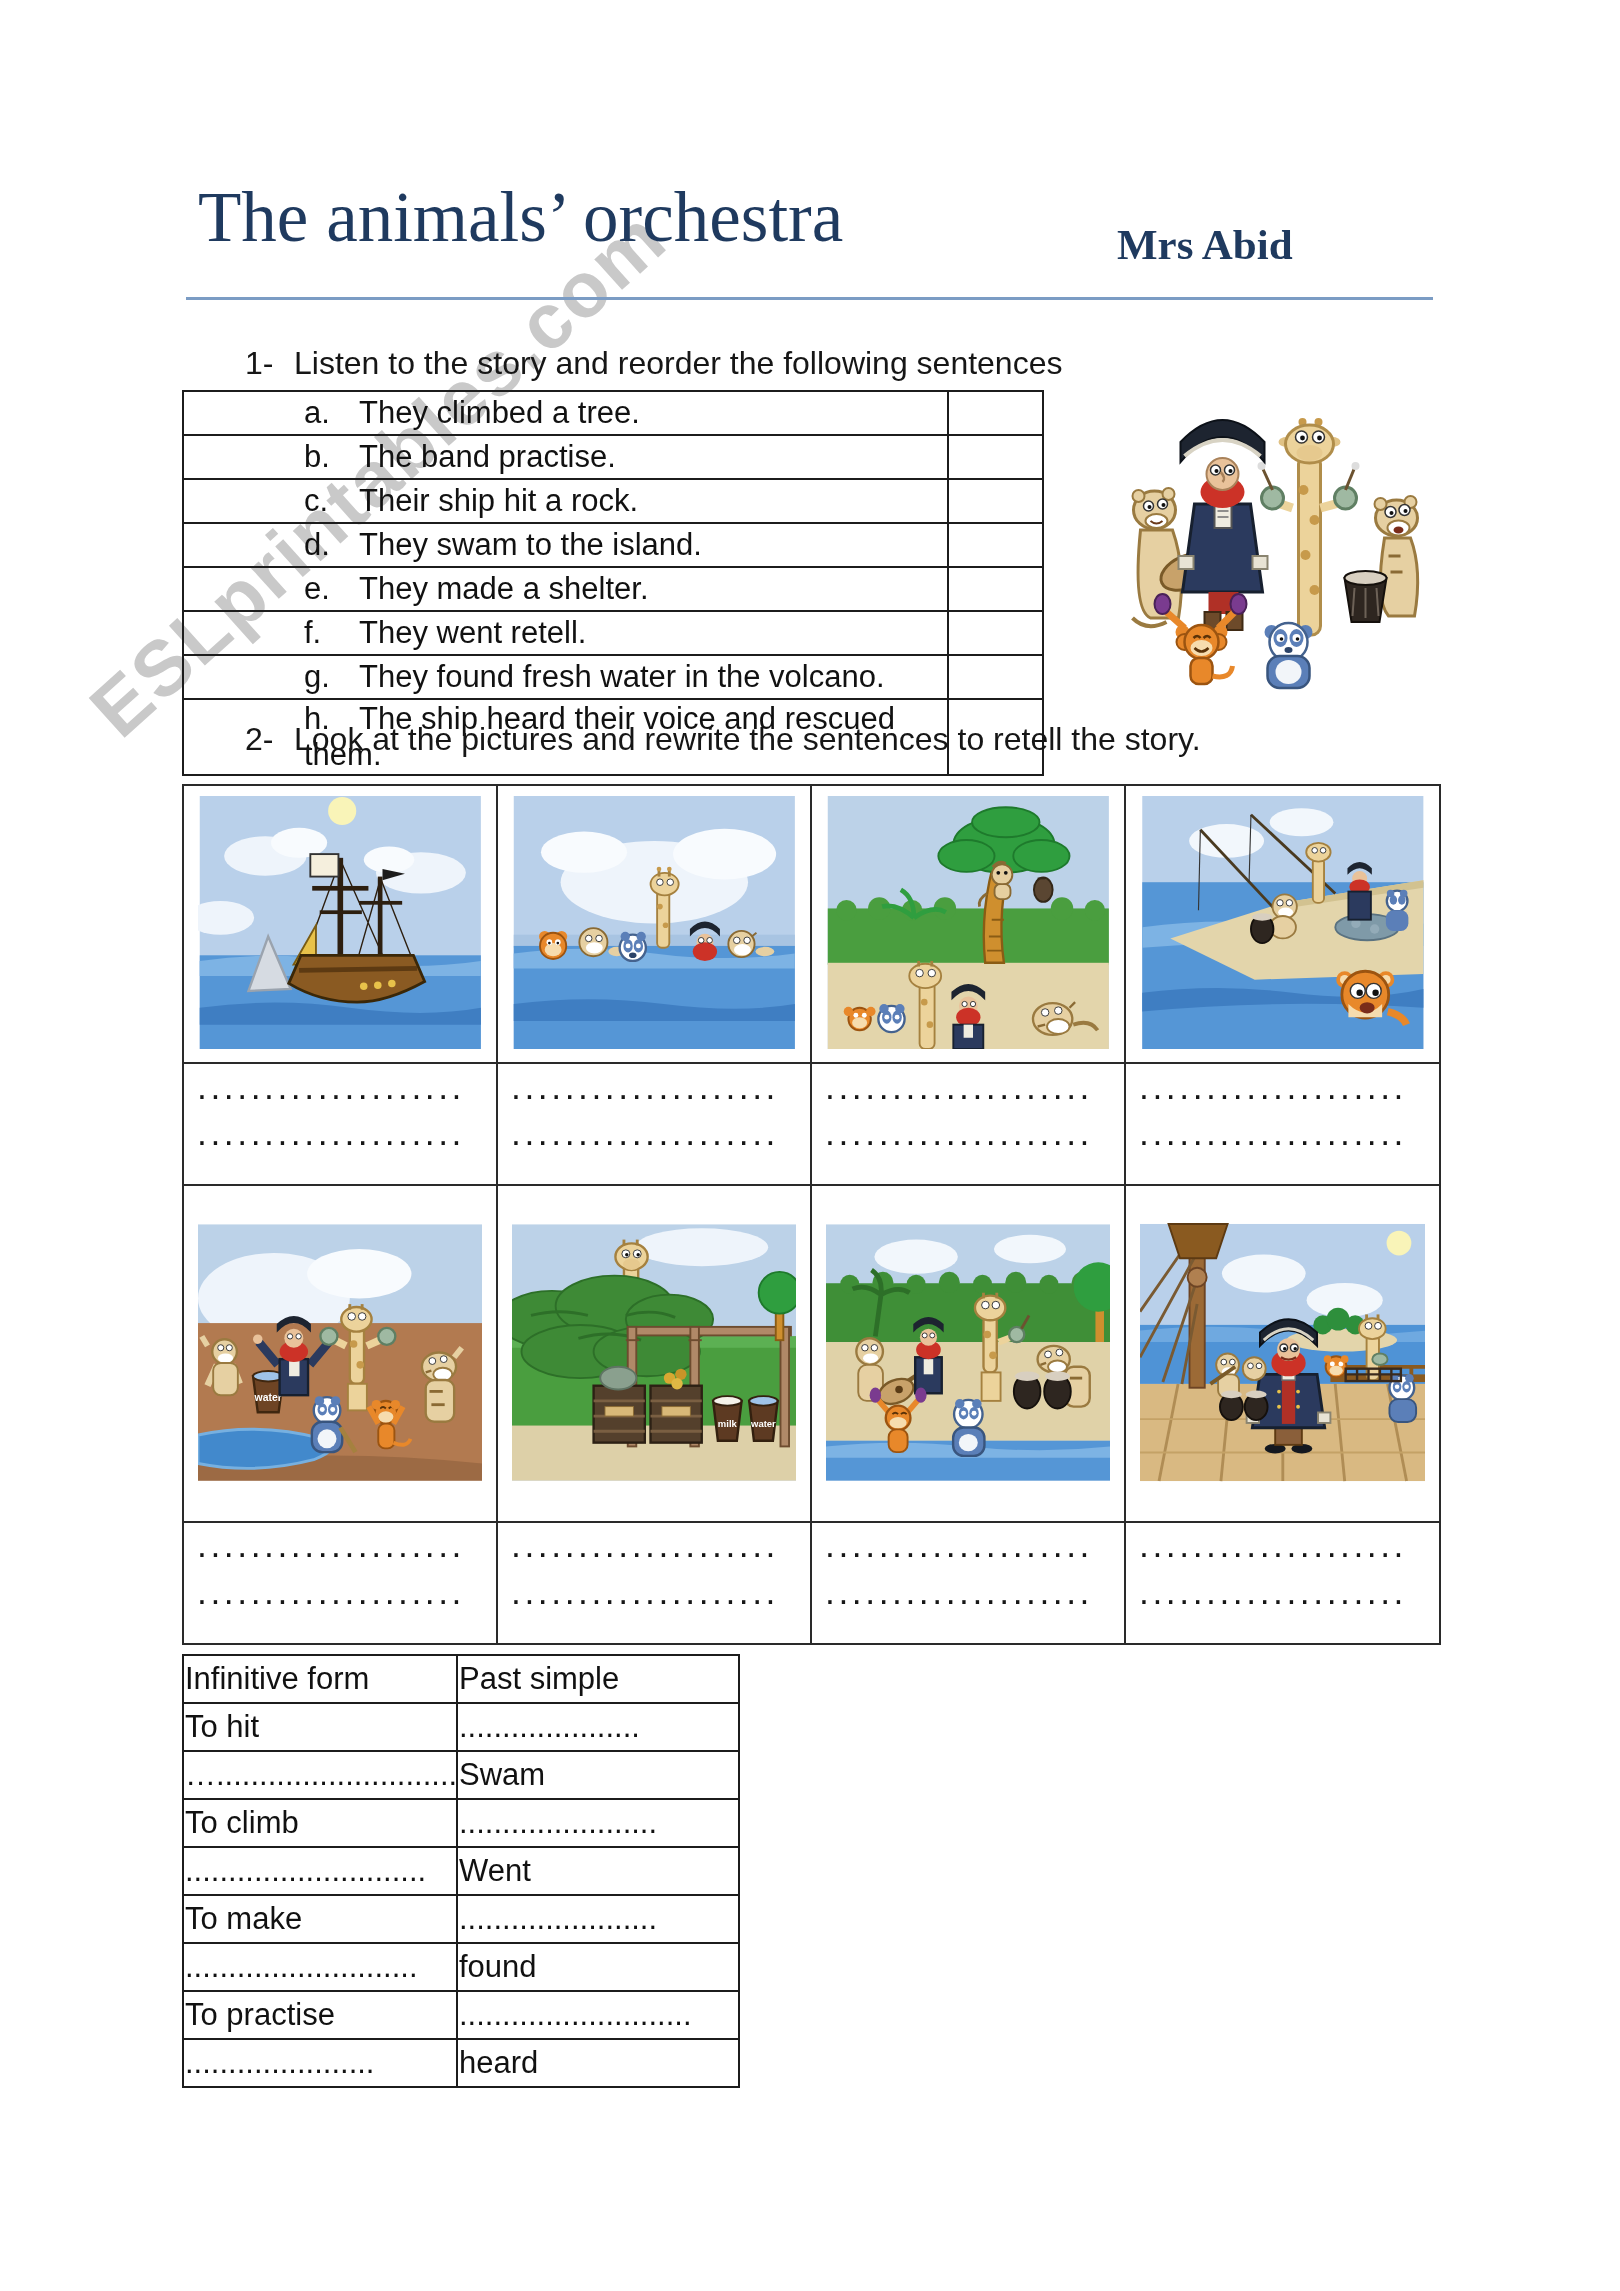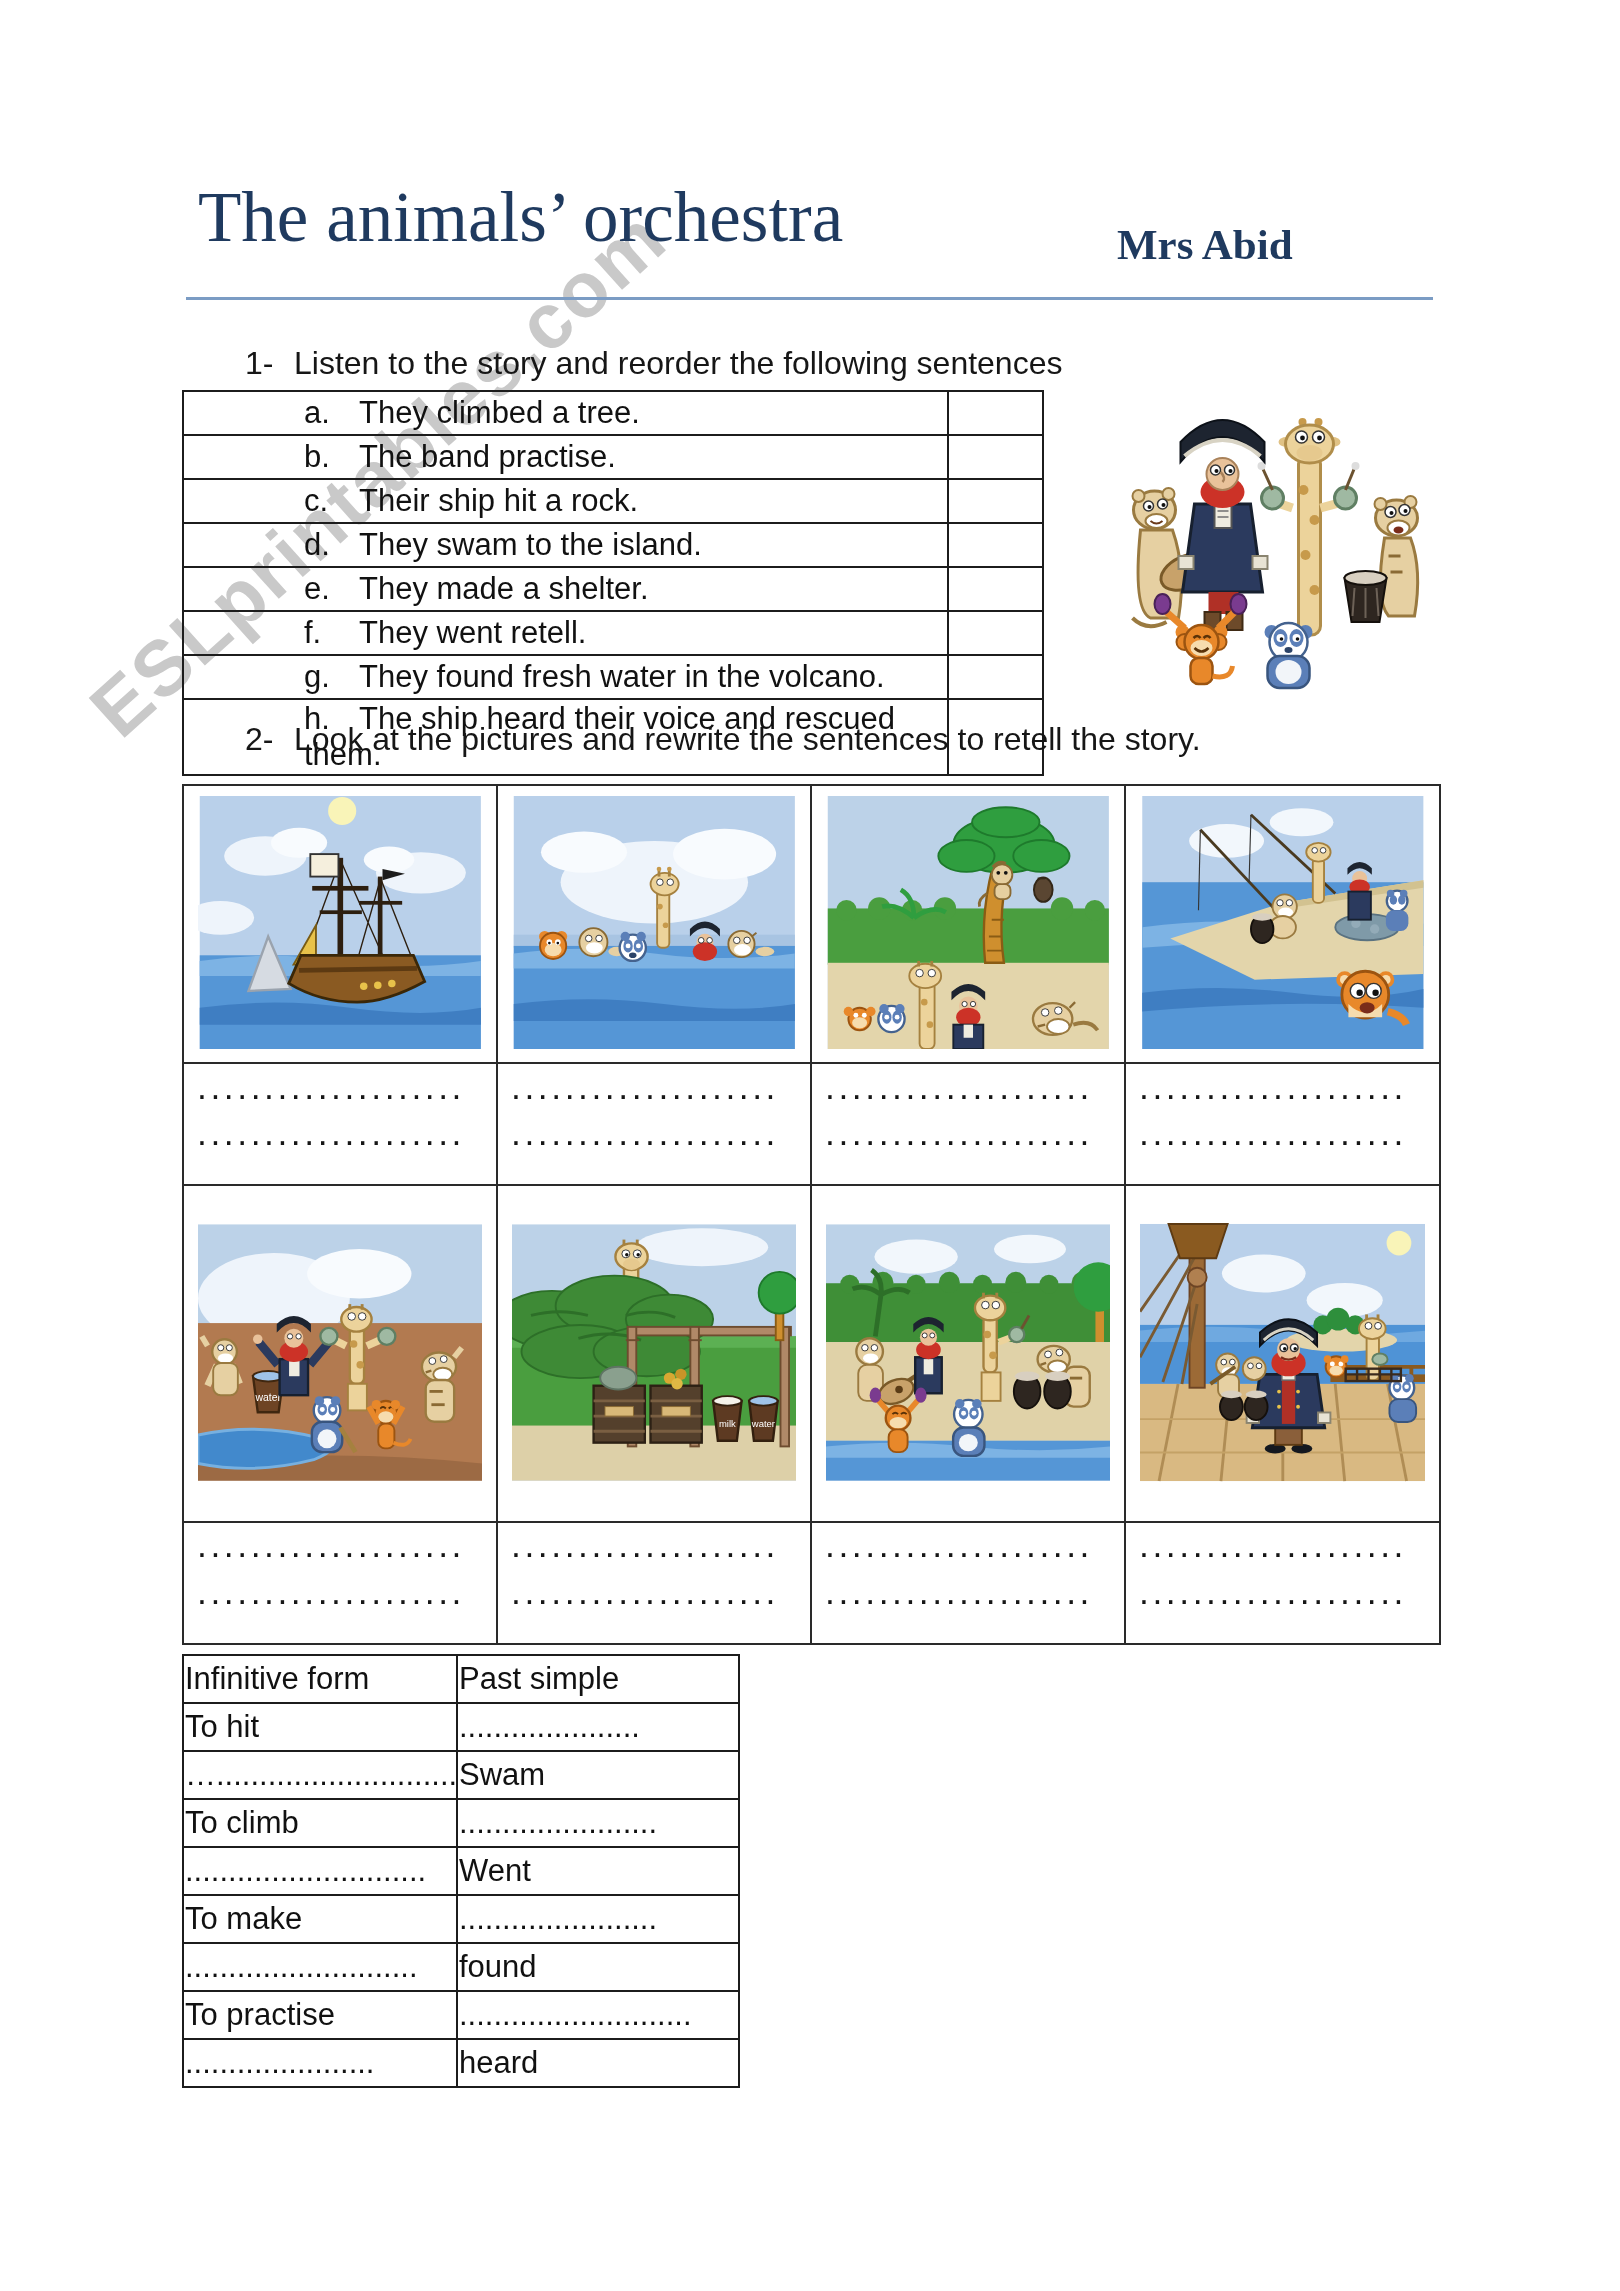--- a/index.html
+++ b/index.html
@@ -26,21 +26,21 @@
   
   table{border-collapse:collapse;}
   .sentences{left:182px;top:390px;width:860px;table-layout:fixed;}
   .sentences td{border:2px solid #1c1c1c;height:40px;font-size:31px;vertical-align:middle;}
   .sentences td.sent{padding-left:120px;}
   .sentences .letter{display:inline-block;width:55px;}
   
   .grid{left:182px;top:784px;width:1256px;table-layout:fixed;}
   .grid td{border:2px solid #2a2a2a;padding:0;vertical-align:top;}
   .pic{margin:9.8px 13.7px 11.8px 13.7px;height:253px;overflow:hidden;}
-  .picR2{height:313px;}
+  .picR2{height:313px;font-weight:bold;}
   .pic svg{width:100%;height:100%;display:block;}
   .dotcell{height:120px;}
   .dotline{margin:15.7px 29px 0 11.8px;height:29px;overflow:hidden;white-space:nowrap;
     font:bold 20.6px "DejaVu Sans Mono",monospace;letter-spacing:1px;color:#161616;}
   .dotline+.dotline{margin-top:17.6px;}
   
   .verbs{left:182px;top:1654px;width:557px;table-layout:fixed;}
   .verbs td{border:2px solid #1c1c1c;height:44px;font-size:31px;padding-left:1px;
     vertical-align:middle;white-space:nowrap;overflow:hidden;}
   .clipart{left:1100px;top:380px;width:345px;height:310px;}

